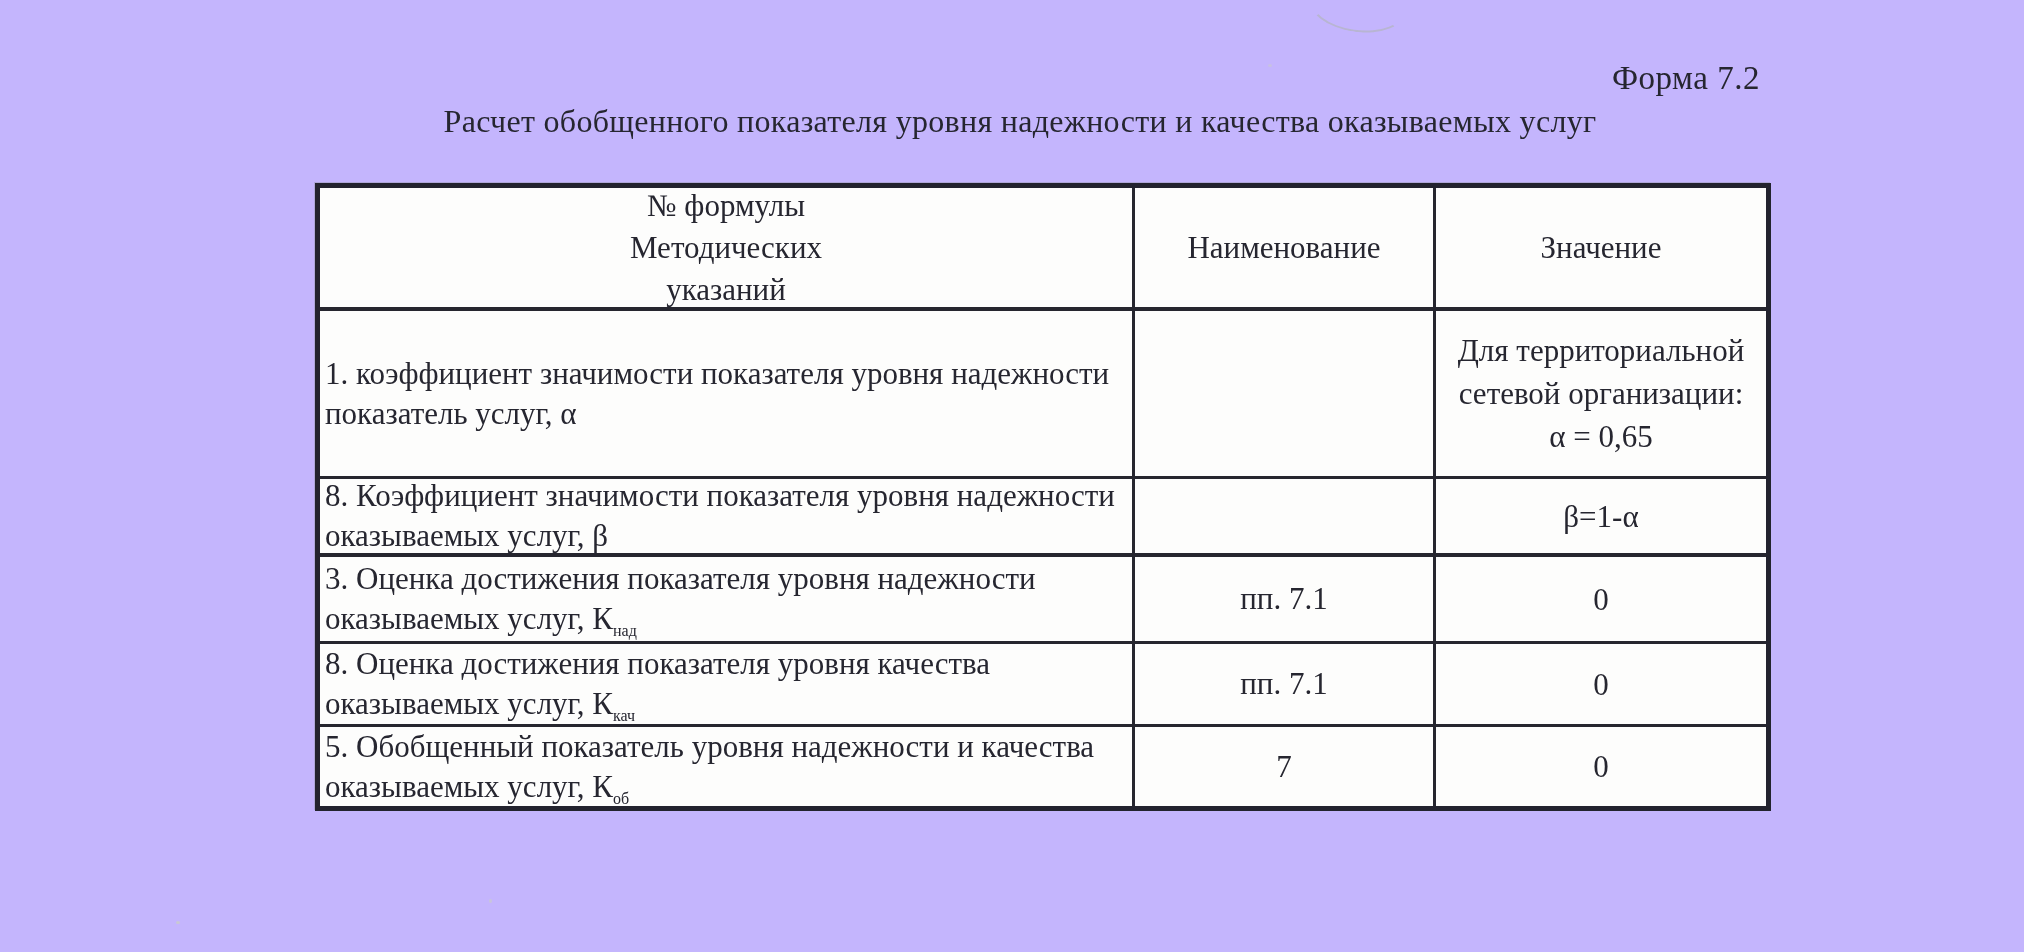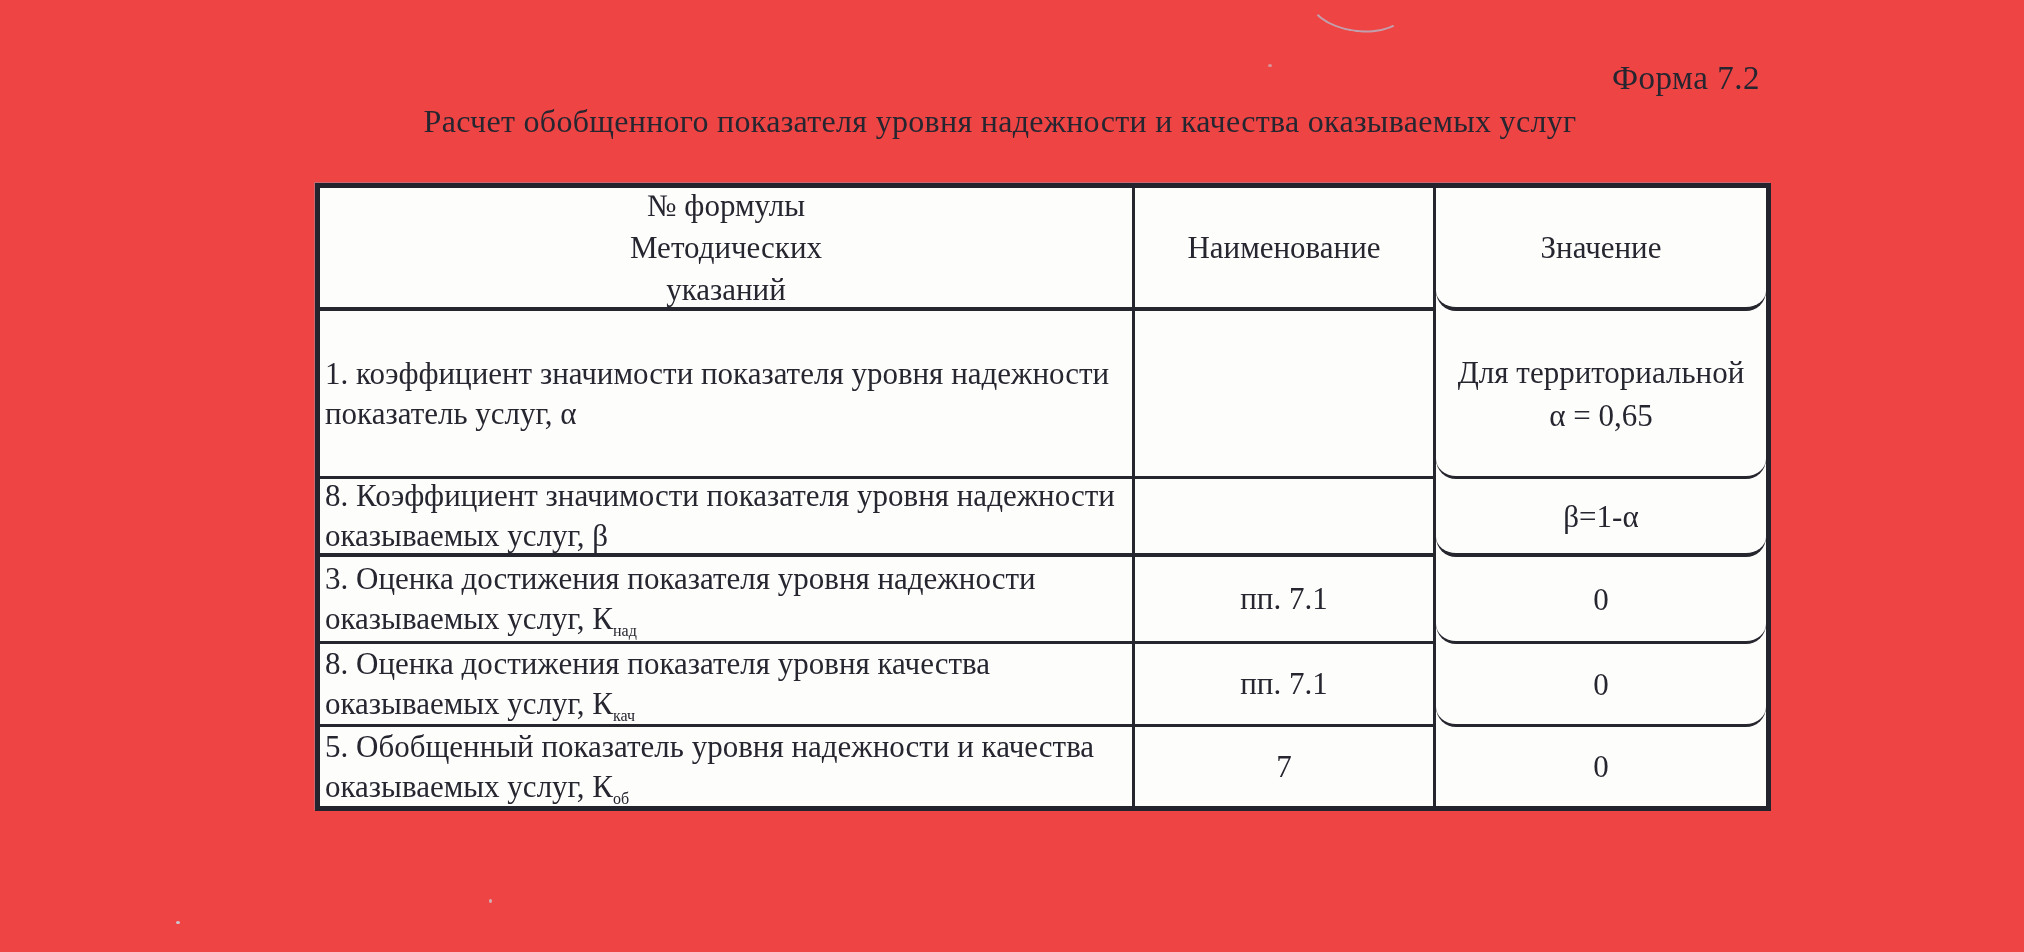--- a/index.html
+++ b/index.html
@@ -4,21 +4,21 @@
 <style>
   html, body {
     margin: 0;
     padding: 0;
     background: #ffffff;
   }
   .page {
     position: relative;
     width: 2024px;
     height: 952px;
-    background: #ef4444;
+    background: #c4b5fd;
     overflow: hidden;
     font-family: "Liberation Serif", "DejaVu Serif", serif;
     color: #262630;
   }
 
   
   .form-label {
     position: absolute;
     top: 60px;
     left: 1612px;
@@ -28,20 +28,21 @@
   }
   .doc-title {
     position: absolute;
     top: 103px;
     left: 0;
     width: 2000px;
     text-align: center;
     font-size: 32px;
     letter-spacing: 0.3px;
     white-space: nowrap;
+    padding-left: 20px;
   }
 
   
   .calc-table {
     position: absolute;
     left: 315px;
     top: 183px;
     display: grid;
     grid-template-columns: 815px 301px 330px;
     grid-template-rows: 123px 168px 78px 87px 83px 79px;
@@ -52,21 +53,21 @@
   .cell {
     display: flex;
     flex-direction: column;
     justify-content: center;
     font-size: 31px;
     line-height: 40px;
     border-right: 3px solid #26262f;
     border-bottom: 3px solid #26262f;
     overflow: hidden;
   }
-  .cell.last-col { border-right: none; border-radius: 20px; }
+  .cell.last-col { border-right: none; }
   .cell.last-row { border-bottom: none; }
   .cell.center { align-items: center; text-align: center; }
   .cell.name-cell {
     align-items: flex-start;
     text-align: left;
     padding-left: 5px;
   }
   .cell.header-cell { border-bottom-width: 4px; }
   .cell.heavy-bottom { border-bottom-width: 4px; }
   .hdr-line { display: block; line-height: 42px; }
@@ -131,20 +132,21 @@
 
     <div class="cell name-cell">
       <span class="name-line">1. коэффициент значимости показателя уровня надежности</span>
       <span class="name-line">показатель услуг, α</span>
     </div>
     <div class="cell center">
       <span></span>
     </div>
     <div class="cell center last-col">
       <span class="val-line">Для территориальной</span>
+      <span class="val-line">сетевой организации:</span>
       <span class="val-line">α = 0,65</span>
     </div>
 
     <div class="cell name-cell heavy-bottom">
       <span class="name-line">8. Коэффициент значимости показателя уровня надежности</span>
       <span class="name-line">оказываемых услуг, β</span>
     </div>
     <div class="cell center heavy-bottom">
       <span></span>
     </div>

